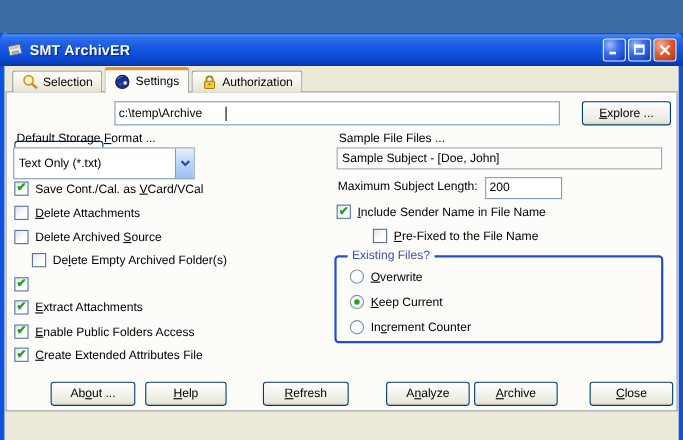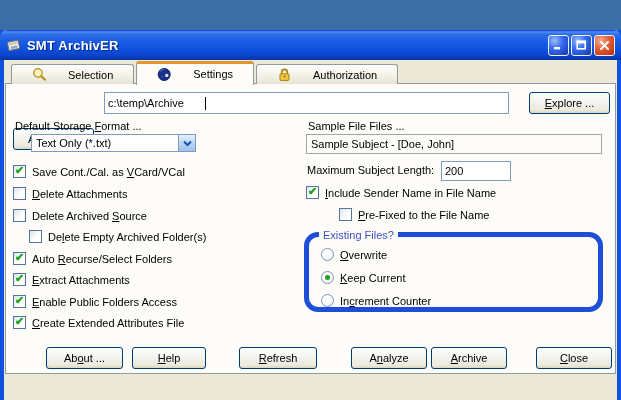--- a/index.html
+++ b/index.html
@@ -22,21 +22,21 @@
   .title-text { color:#fff; font-weight:bold; font-size:13px; margin-left:5px;
     text-shadow:1px 1px 1px #00247e; letter-spacing:.2px; }
   .titlebar-buttons { margin-left:auto; display:flex; gap:2px; }
   .win-btn { width:21px; height:21px; border:1px solid #eef3fb; border-radius:3px;
     display:flex; align-items:center; justify-content:center; }
   .win-btn.minmax { background:radial-gradient(circle at 30% 25%, #9cbdf7, #3a6ff0 40%, #1e48c8 80%, #1636a0); }
   .win-btn.closeb { background:radial-gradient(circle at 30% 25%, #f5ac93, #e25c35 45%, #c33b15 85%, #9c2c0e); }
 
   
   .tabstrip { position:absolute; top:32px; left:7px; height:22px; display:flex; align-items:flex-end; z-index:5; }
-  .tab { height:20px; display:flex; align-items:center; gap:21px; padding:0 20px;
+  .tab { height:20px; display:flex; align-items:center; gap:4px; padding:0 8px;
     border:1px solid #919b9c; border-bottom:none; border-radius:3px 3px 0 0;
     background:linear-gradient(180deg,#fff,#f2f0e4 60%,#e6e3d3); margin-right:2px; cursor:default; }
   .tab.checked { height:24px; border-top:3px solid #e5952d; background:#fdfcf9;
     margin-bottom:-1px; z-index:6; padding-bottom:1px; }
 
   
   .tabpage { position:absolute; top:53px; left:1px; width:611px; height:291px;
     background:#fdfcf9; border:1px solid #919b9c; z-index:1; }
   .abs { position:absolute; }
 
@@ -65,21 +65,21 @@
   .cb-row, .rad-row { display:flex; align-items:center; gap:6px; white-space:nowrap; }
   .cb { width:13px; height:13px; flex:0 0 13px; border:1px solid #5574a0;
     background:linear-gradient(135deg,#dde3ea,#fff 60%); position:relative; }
   .cb.checked::after { content:"\2714"; position:absolute; left:1px; top:-2px;
     color:#1ca31c; font-size:11px; font-weight:bold; }
   .rad { width:13px; height:13px; flex:0 0 13px; border:1px solid #7a97b5; border-radius:50%;
     background:radial-gradient(circle at 35% 30%, #fff 40%, #e4e9ef); position:relative; }
   .rad.checked::after { content:""; position:absolute; left:3px; top:3px; width:5px; height:5px;
     border-radius:50%; background:#1ca31c; }
 
-  .groupbox { border:5px solid #1d4ed8; border-radius:14px; position:relative; }
+  .groupbox { border:2px solid #1d4ed8; border-radius:4px; position:relative; }
   .groupbox > .cap { position:absolute; top:-8px; left:10px; background:#fdfcf9; padding:0 4px; }
 
   
   .action-btn { position:absolute; top:317px; height:22px; z-index:2; }
 
   u { text-decoration:underline; }
 </style>
 </head>
 <body>
 
@@ -156,21 +156,21 @@
       </div>
     <div class="xp-input abs" style="left:98px; top:8px; width:405px; height:22px;gap:20px;">
       <span>c:\temp\Archive</span>
         <span class="caret"></span>
     </div>
     <div class="xp-btn abs" style="left:523px; top:8px; width:81px; height:22px;">
         <span><u>E</u>xplore ...</span>
       </div>
 
     <div class="lbl abs" style="left:9px; top:36px;">Default Storage <u>F</u>ormat ...</div>
-    <div class="combo abs" style="left:25px; top:50px; width:165px; height:18px;gap:48px;">
+    <div class="combo abs" style="left:6px; top:50px; width:165px; height:29px;gap:48px;">
       <span class="combo-text">Text Only (*.txt)</span>
       <span class="combo-arrow">
         <svg width="9" height="7" viewBox="0 0 9 7">
             <path d="M1 1.5 l3.5 3.5 3.5-3.5" stroke="#1c50b0" stroke-width="2" fill="none"></path>
           </svg>
       </span>
     </div>
 
     <div class="lbl abs" style="left:302px; top:36px;">Sample File Files ...</div>
     <div class="flatbox abs" style="left:300px; top:50px; width:296px; height:20px;">Sample Subject - [Doe, John]</div>
@@ -186,21 +186,20 @@
     <div class="cb-row abs" style="left:7px; top:125px;">
       <span class="cb"></span>
       <span>Delete Archived <u>S</u>ource</span>
     </div>
     <div class="cb-row abs" style="left:7px; top:146px;padding-left:16px;">
       <span class="cb"></span>
       <span>De<u>l</u>ete Empty Archived Folder(s)</span>
     </div>
     <div class="cb-row abs" style="left:7px; top:168px;">
       <span class="cb checked"></span>
-      <span>Auto <u>R</u>ecurse/Select Folders</span>
     </div>
     <div class="cb-row abs" style="left:7px; top:189px;">
       <span class="cb checked"></span>
       <span><u>E</u>xtract Attachments</span>
     </div>
     <div class="cb-row abs" style="left:7px; top:211px;">
       <span class="cb checked"></span>
       <span><u>E</u>nable Public Folders Access</span>
     </div>
     <div class="cb-row abs" style="left:7px; top:232px;">

